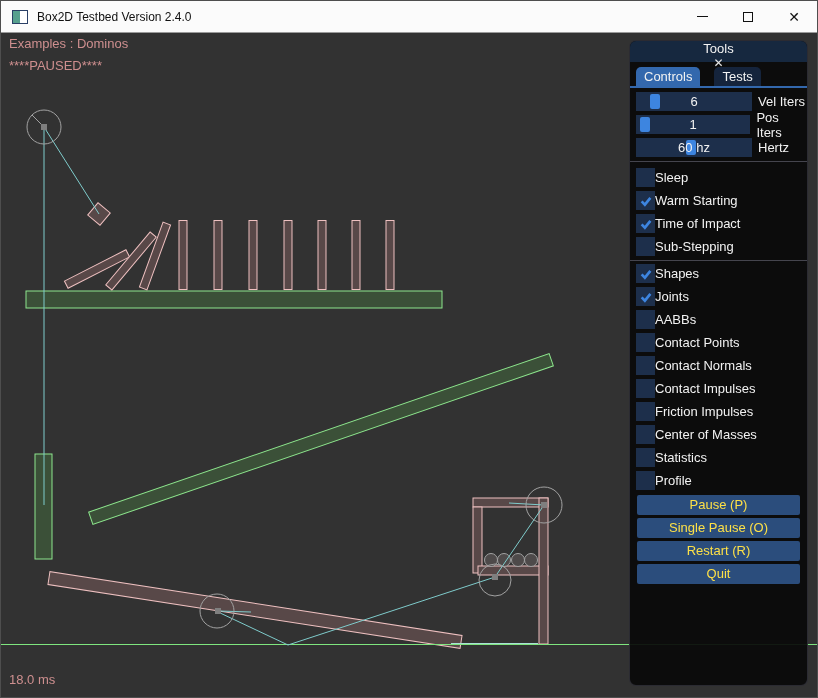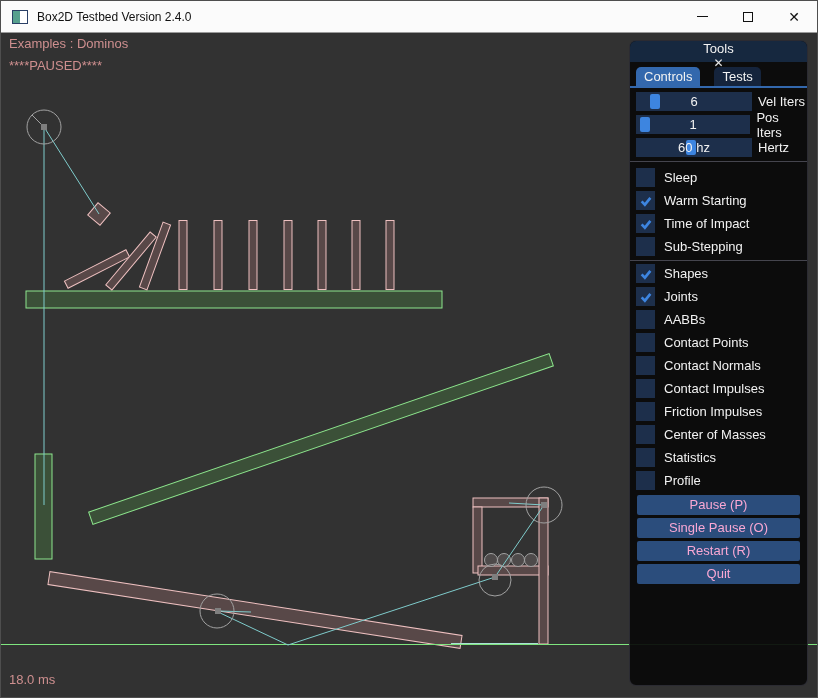--- a/index.html
+++ b/index.html
@@ -53,25 +53,25 @@
   .slider-label { margin-left:6px; }
 
   .separator { height:1px; background:var(--separator,#45454e); }
   .sep-a { margin:4px 0 6px 0; }
   .sep-b { margin:3px 0 3px 0; }
 
   .checks { padding-left:6px; }
   .check-row { display:flex; align-items:center; height:19px; margin-bottom:4px; }
   .checkbox { width:19px; height:19px; background:var(--frame,#1d2f4b);
               display:flex; align-items:center; justify-content:center; }
-  .cb-label { margin-left:9px; }
+  .cb-label { margin-left:0; }
 
   .buttons { margin-top:5px; }
   .btn { width:163px; height:20px; margin:0 0 3px 7px; background:var(--button,#2b4d7c);
-         color:#f9a8d4; text-align:center; line-height:20px; border-radius:2px; }
+         color:#fde047; text-align:center; line-height:20px; border-radius:2px; }
 </style>
 </head>
 <body>
 
 <div class="window" style="--canvas-bg: #323232; --canvas-text: #ce8f8f; --panel-bg: rgba(10,10,10,0.93); --titlebar: #16283f; --tab-active: #3368ad; --tab-inactive: #15243c; --frame: #1d2f4b; --accent: #3d85e0; --button: #2b4d7c; --separator: #45454e; --text: #f2f2f2;">
 
   <div class="titlebar">
     <div class="app-icon">
         <div class="ic-l"></div>
       </div>

